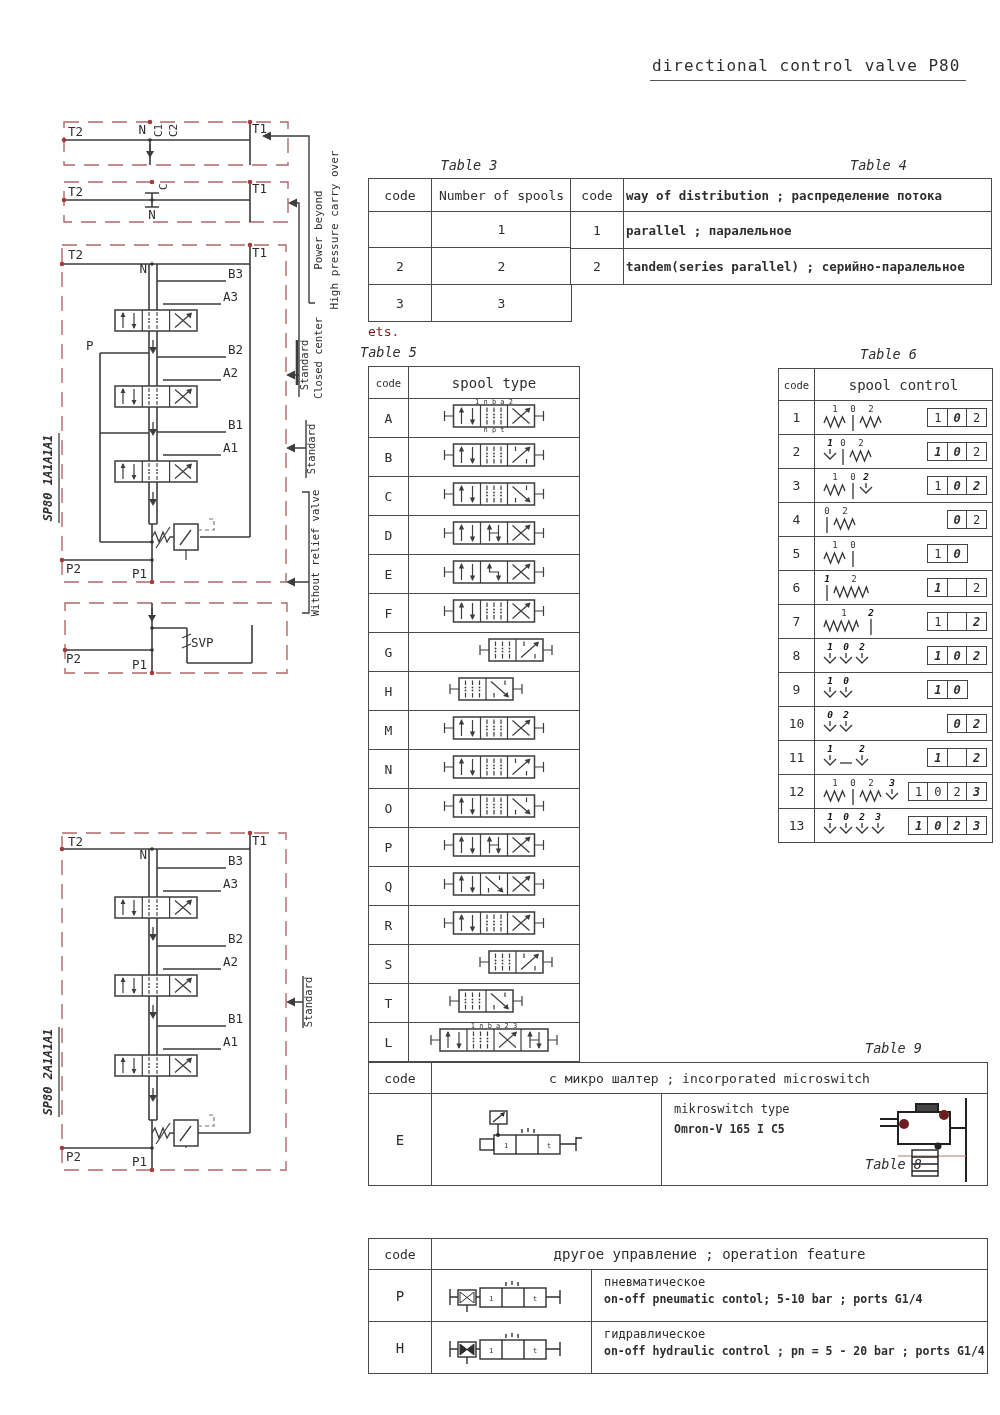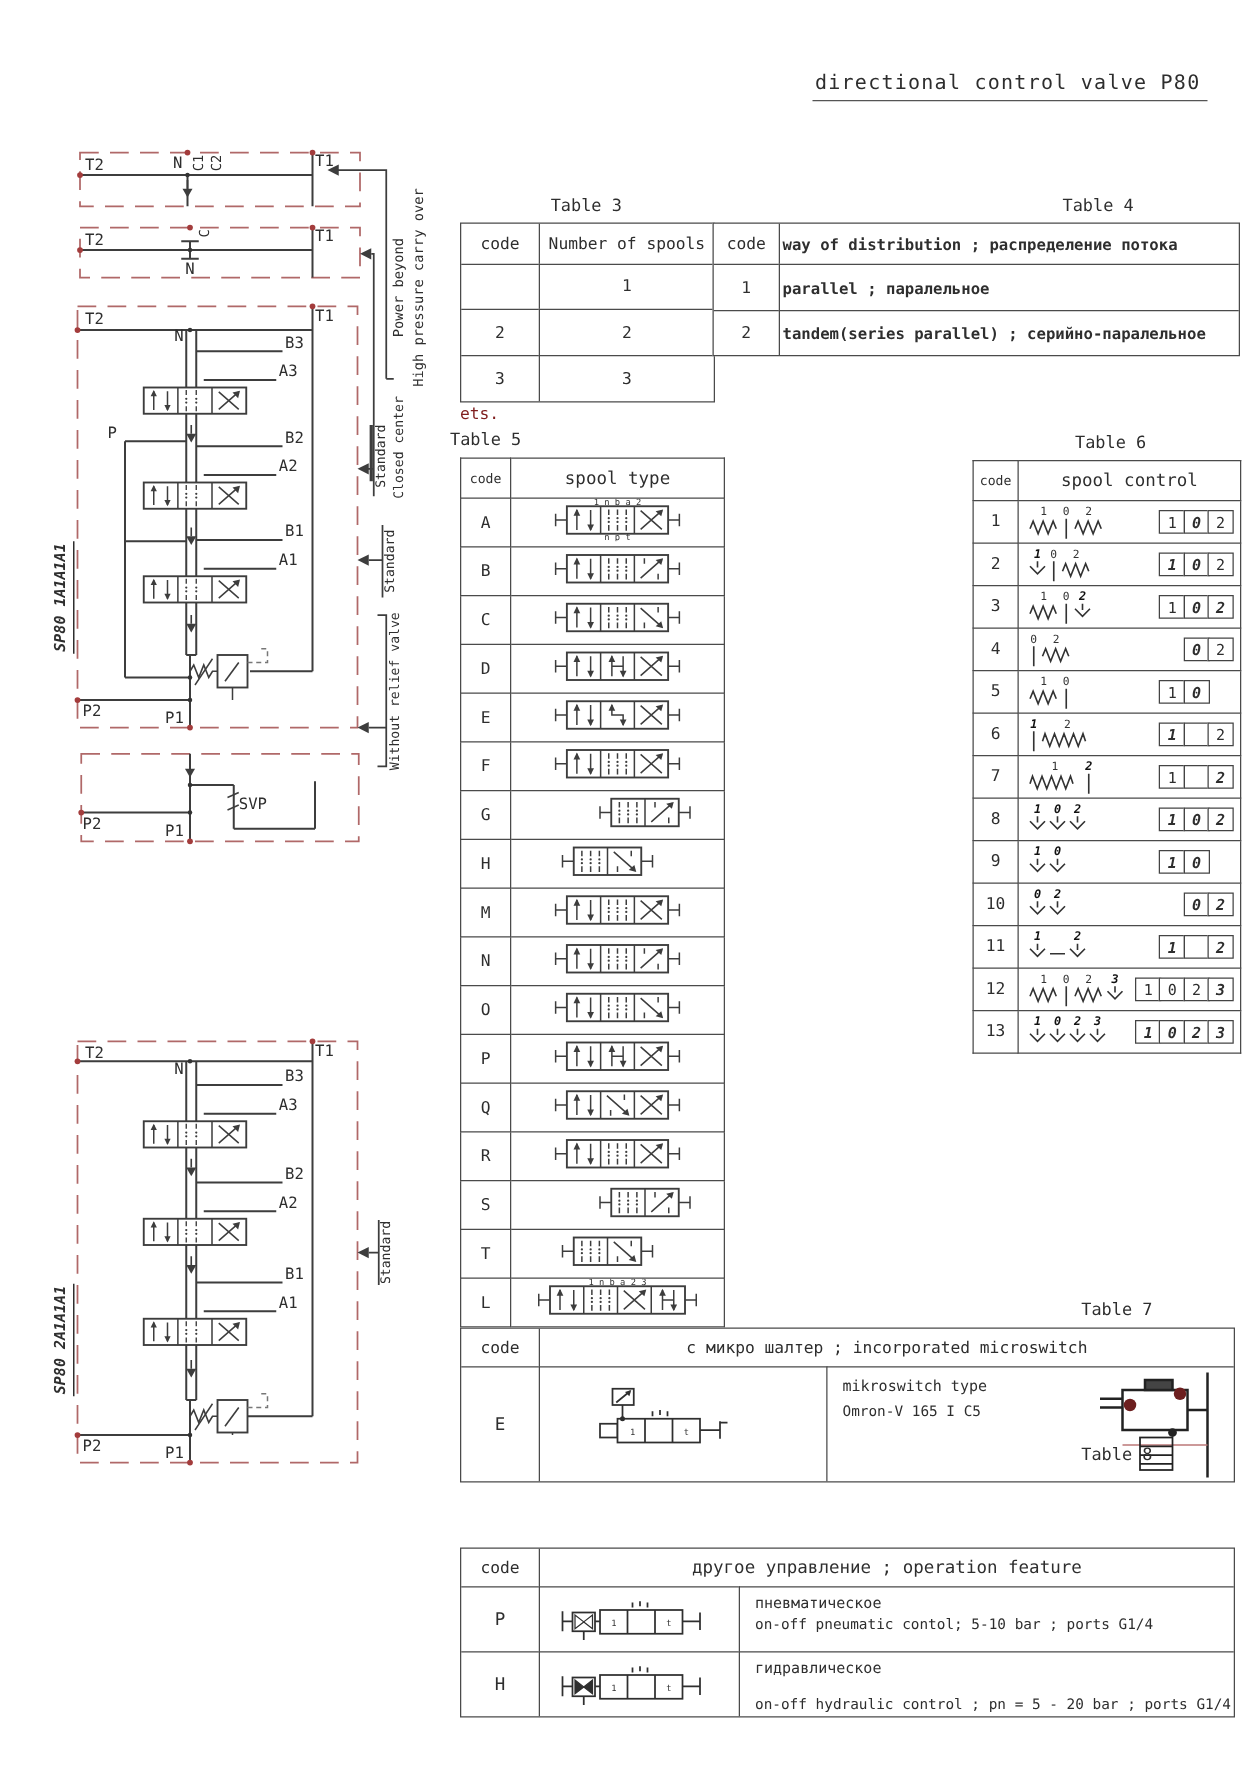--- a/index.html
+++ b/index.html
@@ -1,21 +1,21 @@
 <!DOCTYPE html>
 <html><head>
 <meta charset="utf-8">
 <style>
   html,body{margin:0;padding:0;background:#fff;}
   .page{position:relative;width:1000px;height:1415px;background:#fff;overflow:hidden;
         font-family:"DejaVu Sans Mono",monospace;color:#2e2e2e;}
   .abs{position:absolute;}
   .title{position:absolute;left:650px;top:56px;font-size:16px;letter-spacing:1px;
          border-bottom:1.6px solid #555;padding:0 6px 5px 2px;}
-  .cap{position:absolute;font-size:13.5px;color:#2e2e2e;}
+  .cap{position:absolute;font-size:13.5px;color:#2e2e2e;font-style:italic;}
   .note{position:absolute;font-size:13px;color:#7f1d1d;}
   
   .g{position:absolute;display:grid;border:1.7px solid #4a4a4a;background:#fff;}
   .g .c{border-left:1.7px solid #4a4a4a;border-top:1.7px solid #4a4a4a;display:flex;
         align-items:center;justify-content:center;font-size:13px;overflow:hidden;}
   .g .nl{border-left:none;} .g .nt{border-top:none;}
   .lft{justify-content:flex-start !important;padding-left:2px;font-size:12.5px !important;font-weight:bold;}
   
   .dt{position:absolute;border-collapse:collapse;table-layout:fixed;background:#fff;}
   .dt td,.dt th{border:1.7px solid #4a4a4a;padding:0;font-weight:normal;}
@@ -34,21 +34,21 @@
   .pl{font:12.5px "DejaVu Sans Mono",monospace;fill:#2e2e2e;}
   .sl{font:11px "DejaVu Sans Mono",monospace;fill:#2e2e2e;}
   .sl2{font:10.5px "DejaVu Sans Mono",monospace;fill:#2e2e2e;}
   .ml2{font:italic bold 12px "DejaVu Sans Mono",monospace;fill:#2e2e2e;}
   .rl{font:11px "DejaVu Sans Mono",monospace;fill:#2e2e2e;}
   .tl{font:7px "DejaVu Sans Mono",monospace;fill:#333;}
   .mll{font:9px "DejaVu Sans Mono",monospace;fill:#333;}
   .mlb{font:italic bold 9.5px "DejaVu Sans Mono",monospace;fill:#111;}
   .f{fill:#3d3d3d;stroke:none;}
   .desc1{font-size:12px;margin:8px 0 6px 12px;}
-  .desc2{font-size:11.5px;margin:6px 0 0 12px;}
+  .desc2{font-size:11.5px;margin:6px 0 0 12px;font-weight:bold;}
 </style>
 </head>
 <body>
 
 <div class="page">
 
   <div class="title">directional control valve P80</div>
 
   <svg class="abs" style="left:0;top:0" width="360" height="1240" viewBox="0 0 360 1240">
     <defs>
@@ -1054,21 +1054,21 @@
                 <span class="bx bb">0</span>
                 <span class="bx bb">2</span>
                 <span class="bx bb">3</span>
               </div>
             </div>
           </td>
         </tr>
       </tbody>
   </table>
 
-  <div class="cap" style="left:865px;top:1040px">Table 7</div>
+  <div class="cap" style="left:865px;top:1040px">Table 9</div>
   <div class="g" style="left:368px;top:1062px;grid-template-columns:62px 230px 326px;grid-template-rows:30px 92px">
     <div class="c nl nt">code</div>
     <div class="c nt" style="grid-column:2/4;font-size:13px">с микро шалтер ;  incorporated microswitch</div>
     <div class="c nl" style="font-size:14px">E</div>
     <div class="c">
       <svg width="170" height="70" viewBox="0 0 170 70">
         <g stroke="#2f2f2f" stroke-width="1.4" fill="none">
           <rect x="28" y="6" width="17" height="13"></rect>
           <path d="M31,17 L42,8 M36,19 V30"></path>
           <rect x="18" y="34" width="14" height="11"></rect>
@@ -1139,17 +1139,17 @@
       <path d="M64,12 V8 M70,11 V7 M76,12 V8"></path>
       <path d="M104,23 H118 M118,16 V30"></path>
     </g>
     <path d="M18,18 L18,29 L25,23.5 Z" fill="#2f2f2f" stroke="#2f2f2f" stroke-width="1"></path>
     <path d="M32,18 L32,29 L25,23.5 Z" fill="#2f2f2f" stroke="#2f2f2f" stroke-width="1"></path>
     <text x="47" y="27" class="tl">1</text>
             <text x="91" y="27" class="tl">t</text>
   </svg>
         </div><div class="c" style="display:block">
           <div class="desc1" style="margin:5px 0 3px 12px">гидравлическое</div>
-          <div class="desc2" style="margin:15px 0 0 12px">on-off hydraulic control ; pn = 5 - 20 bar ; ports G1/4</div>
+          <div class="desc2" style="margin:3px 0 0 12px">on-off hydraulic control ; pn = 5 - 20 bar ; ports G1/4</div>
         </div></div>
   </div>
 
 </div>
 
 </body></html>

